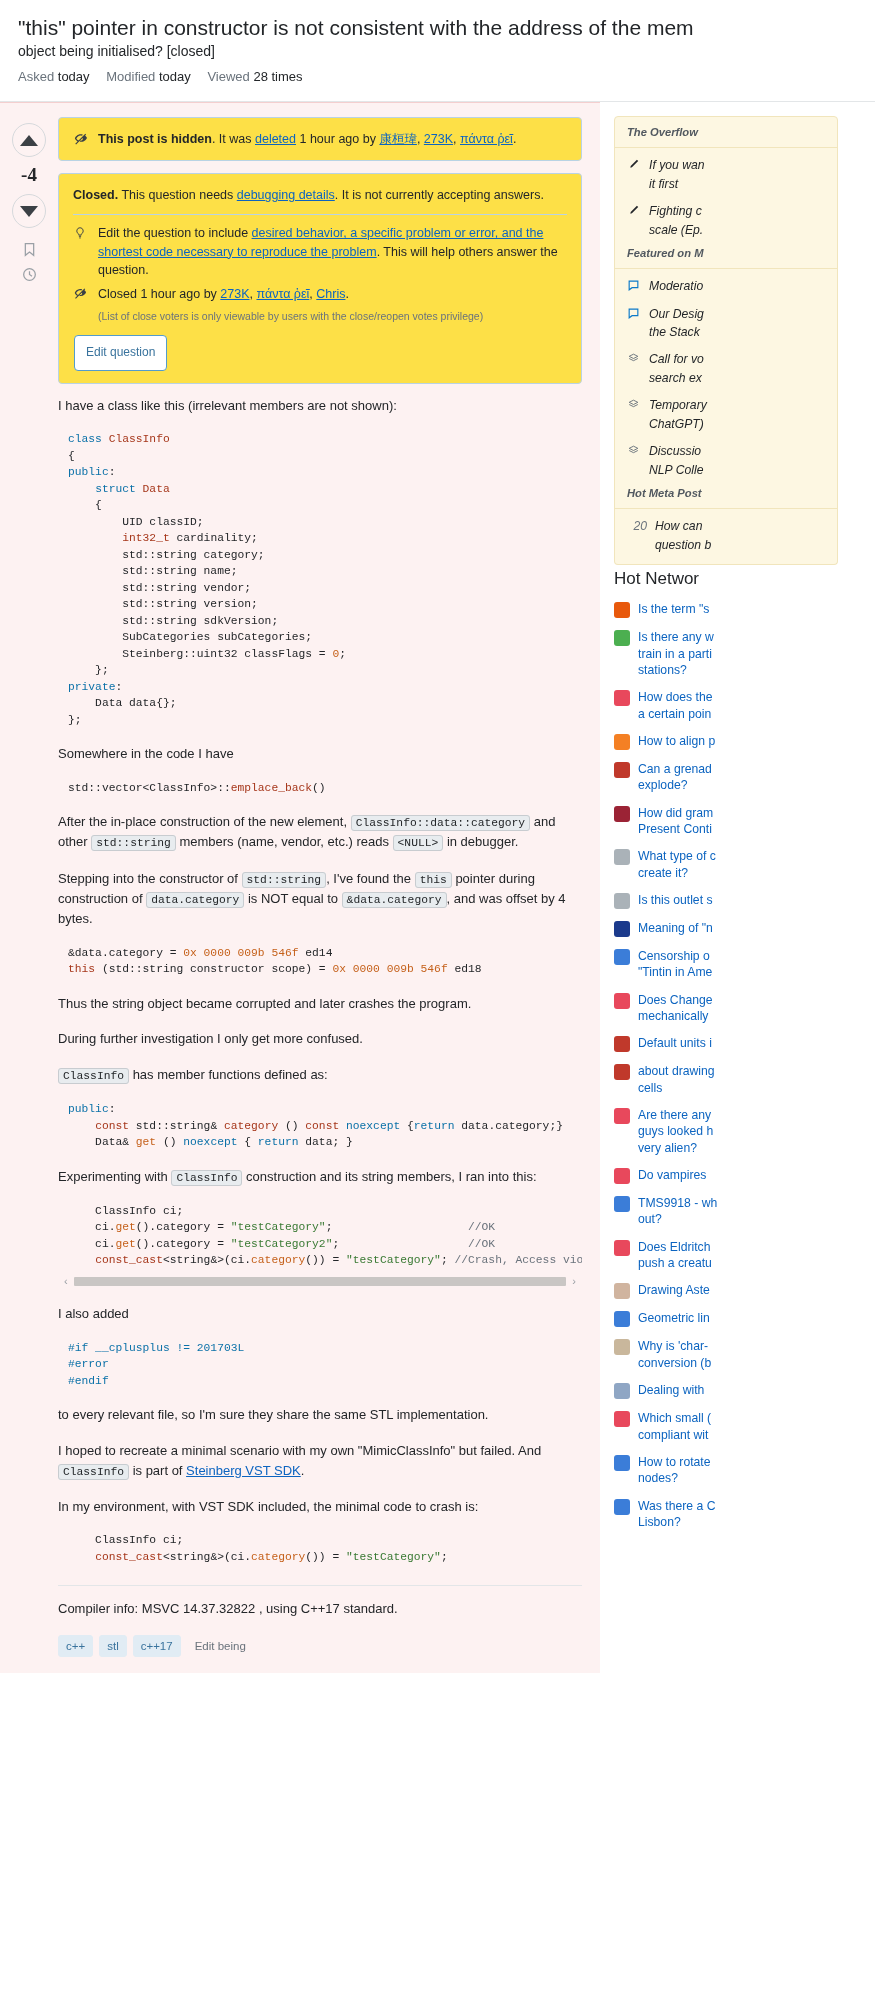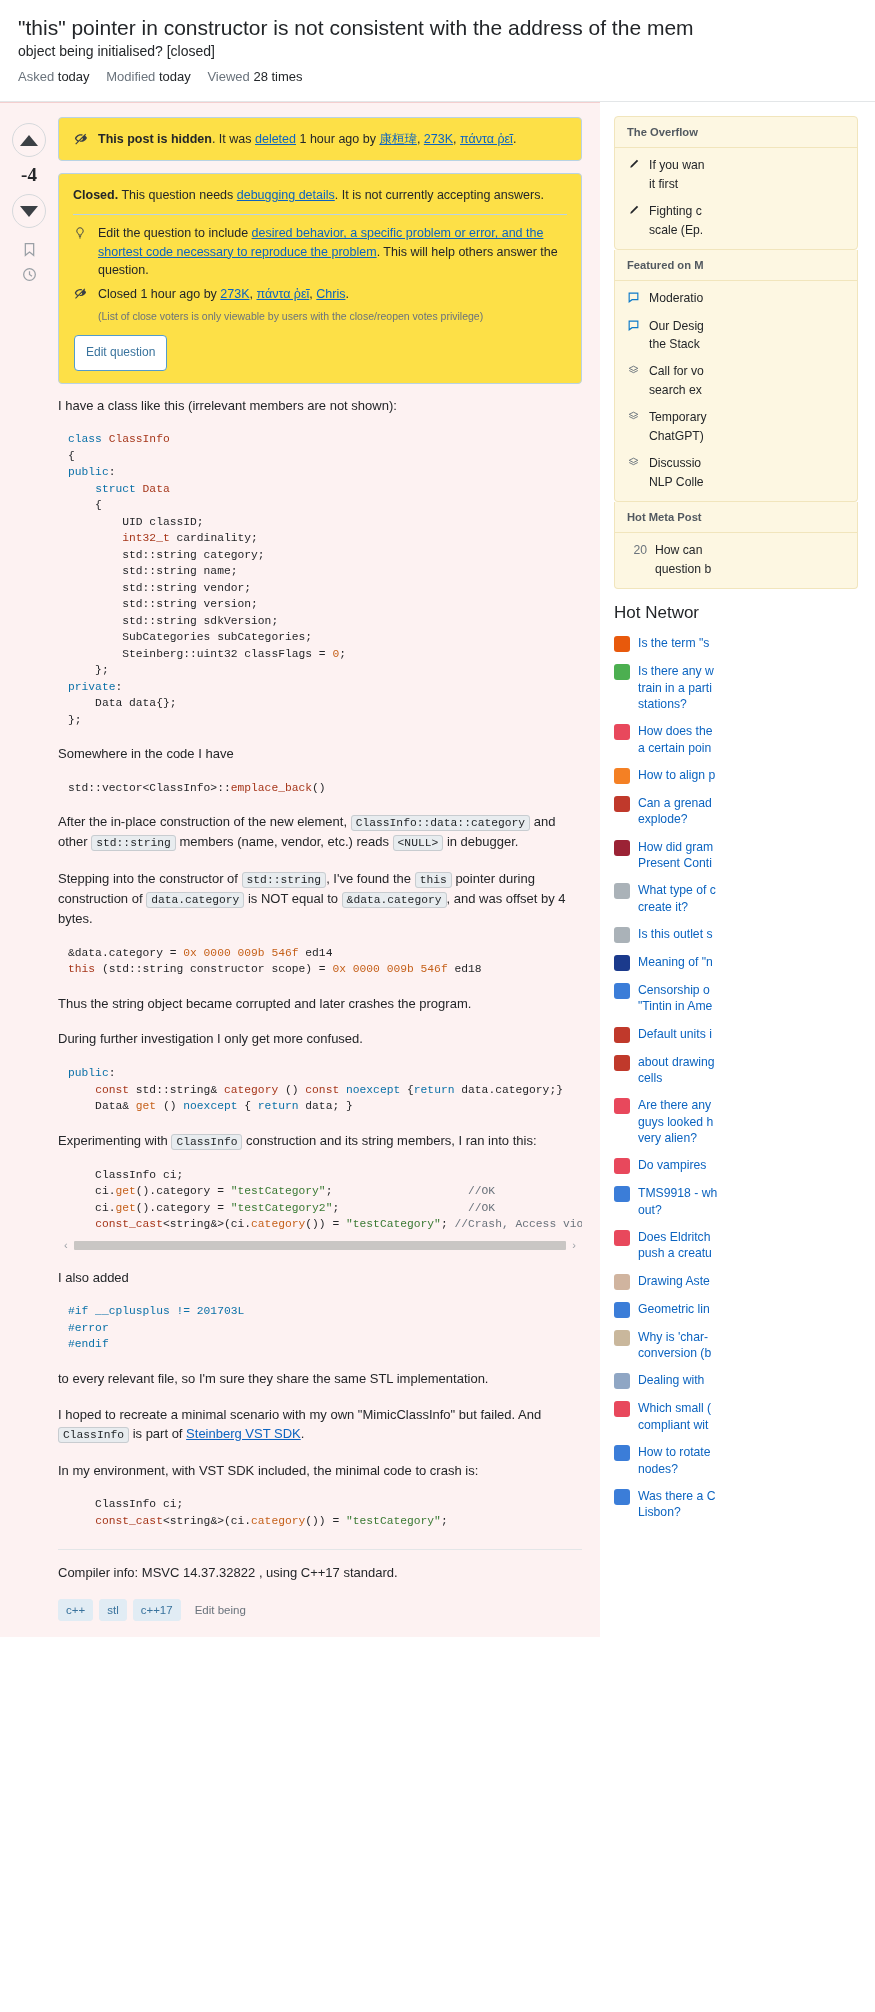--- a/index.html
+++ b/index.html
@@ -117,21 +117,21 @@
   .tag {
     background: #e1ecf4; color: #39739d; border: 1px solid #e1ecf4;
     border-radius: 3px; padding: 4px 7px; font-size: 11.5px; cursor: pointer;
   }
   .edit-tags { color: #6a737c; font-size: 11.5px; margin-left: 8px; cursor: pointer; }
 
   
   .sidebar { width: 275px; flex: 0 0 275px; padding: 14px 0 0 14px; }
   .swidget {
     background: #fdf7e2; border: 1px solid #f1e5bc; border-radius: 4px;
-    margin-bottom: 14px; overflow: hidden; width: 244px;
+    margin-bottom: 2px; overflow: hidden; width: 224px; font-style: italic;
   }
   .swidget-h {
     font-size: 11.2px; font-weight: bold; color: #525960;
     padding: 9px 12px; border-bottom: 1px solid #f1e5bc;
   }
   .swidget-body { padding: 9px 12px 11px 12px; }
   .sitem { display: flex; gap: 8px; margin-bottom: 11px; font-size: 12.2px; line-height: 1.35; }
   .sitem:last-child { margin-bottom: 0; }
   .sitem .sico { flex: 0 0 14px; margin-top: 1px; }
   .sitem .stxt { flex: 1 1 auto; color: #232629; white-space: nowrap; }
@@ -277,20 +277,23 @@
         <p>
           <span>Stepping into the constructor of </span><code class="inl">std::string</code><span>, I've found the </span><code class="inl">this</code><span> pointer during construction of </span><code class="inl">data.category</code><span> is NOT equal to </span><code class="inl">&amp;data.category</code><span>, and was offset by 4 bytes.</span>
         </p>
 
         <pre class="block"><span>&amp;data.category = </span><span class="n">0x</span><span> </span><span class="n">0000</span><span> </span><span class="n">009b</span><span> </span><span class="n">546f</span><span> ed14
 </span><span class="t">this</span><span> (std::string constructor scope) = </span><span class="n">0x</span><span> </span><span class="n">0000</span><span> </span><span class="n">009b</span><span> </span><span class="n">546f</span><span> ed18</span></pre>
 
         <p>Thus the string object became corrupted and later crashes the program.</p>
         <p>During further investigation I only get more confused.</p>
 
+        <p>
+          <code class="inl">ClassInfo</code><span> has member functions defined as:</span>
+        </p>
         <pre class="block"><span class="k">public</span><span>:
     </span><span class="t">const</span><span> std::string&amp; </span><span class="t">category</span><span> () </span><span class="t">const</span><span> </span><span class="k">noexcept</span><span> {</span><span class="k">return</span><span> data.category;}
     Data&amp; </span><span class="n">get</span><span> () </span><span class="k">noexcept</span><span> { </span><span class="k">return</span><span> data; }</span></pre>
 
         <p>
           <span>Experimenting with </span><code class="inl">ClassInfo</code><span> construction and its string members, I ran into this:</span>
         </p>
 
         <div class="hscroll-wrap">
           <pre class="block"><span>    ClassInfo ci;
@@ -480,20 +483,24 @@
         </div>
         <div class="hotq">
           <span class="hico" style="background: rgb(27, 58, 140);"></span>
           <span class="htxt">Meaning of "n</span>
         </div>
         <div class="hotq">
           <span class="hico" style="background: rgb(59, 125, 216);"></span>
           <span class="htxt">Censorship o<br>"Tintin in Ame</span>
         </div>
         <div class="hotq">
+          <span class="hico" style="background: rgb(232, 72, 92);"></span>
+          <span class="htxt">Does Change<br>mechanically</span>
+        </div>
+        <div class="hotq">
           <span class="hico" style="background: rgb(192, 57, 43);"></span>
           <span class="htxt">Default units i</span>
         </div>
         <div class="hotq">
           <span class="hico" style="background: rgb(192, 57, 43);"></span>
           <span class="htxt">about drawing<br>cells</span>
         </div>
         <div class="hotq">
           <span class="hico" style="background: rgb(232, 72, 92);"></span>
           <span class="htxt">Are there any<br>guys looked h<br>very alien?</span>

